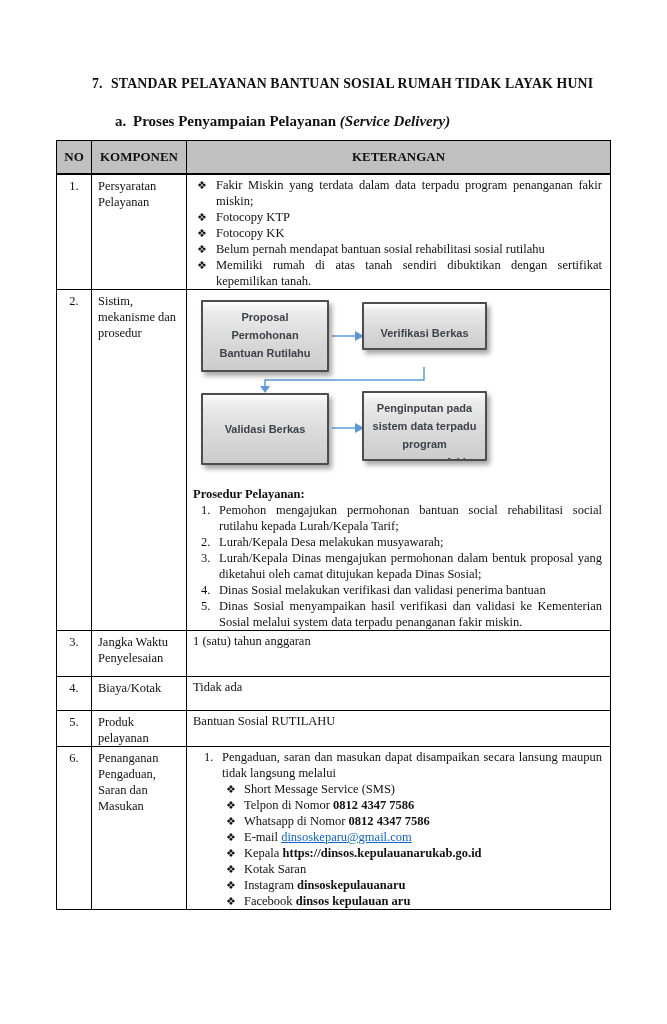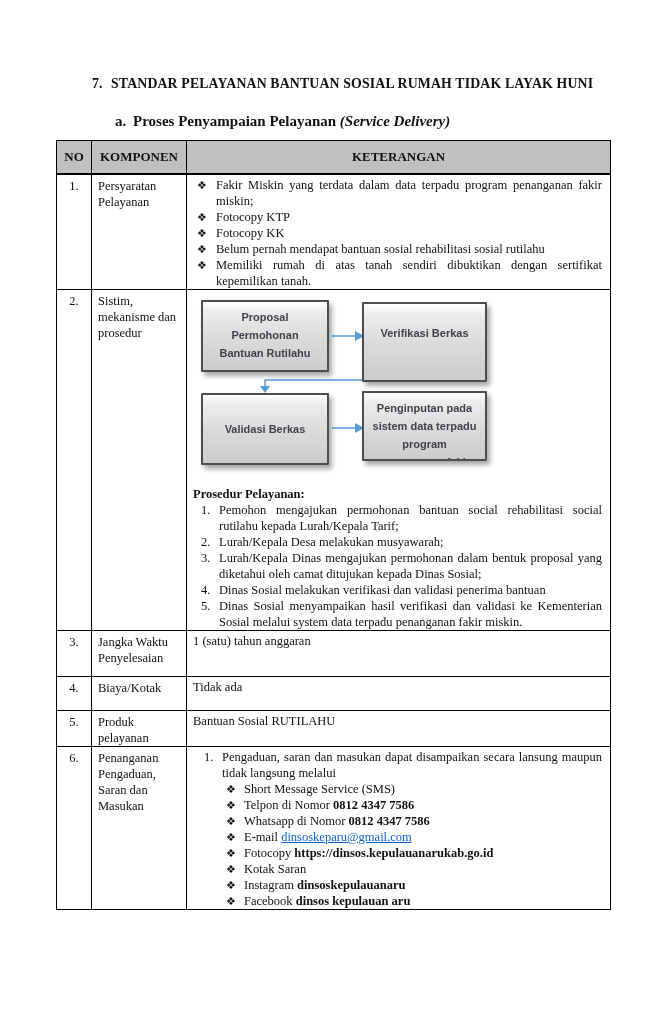--- a/index.html
+++ b/index.html
@@ -74,21 +74,21 @@
     font-size:11px;font-weight:600;
     color:var(--box_text,#3e434b);
     text-align:center;
     line-height:18px;
     overflow:hidden;
     display:block;
   }
   .fbox .inner{display:block;padding:4px 6px 0 6px;}
   .fbox.b1{left:8px;top:8px;width:128px;height:72px;}
   .fbox.b1 .inner{padding-top:6px;}
-  .fbox.b2{left:169px;top:10px;width:125px;height:80px;}
+  .fbox.b2{left:169px;top:10px;width:125px;height:48px;}
   .fbox.b2 .inner{padding-top:20px;}
   .fbox.b3{left:8px;top:101px;width:128px;height:72px;}
   .fbox.b3 .inner{padding-top:25px;}
   .fbox.b4{left:169px;top:99px;width:125px;height:70px;}
   .fbox.b4 .inner{padding-top:6px;}
   .flow svg{position:absolute;left:0;top:0;pointer-events:none;}
 </style>
 </head>
 <body>
 
@@ -189,21 +189,21 @@
 
       <tr style="height:161px;">
         <td class="no">6.</td>
         <td class="komp">Penanganan Pengaduan, Saran dan Masukan</td>
         <td class="ket">
           <div class="intro"><span class="num">1.</span><span>Pengaduan, saran dan masukan dapat disampaikan secara lansung maupun tidak langsung melalui</span></div>
           <div class="chan"><span class="mark">❖</span><span>Short Message Service (SMS)</span><b></b></div>
           <div class="chan"><span class="mark">❖</span><span>Telpon di Nomor </span><b>0812 4347 7586</b></div>
           <div class="chan"><span class="mark">❖</span><span>Whatsapp di Nomor </span><b>0812 4347 7586</b></div>
           <div class="chan"><span class="mark">❖</span><span>E-mail </span><a class="maillink">dinsoskeparu@gmail.com</a></div>
-          <div class="chan"><span class="mark">❖</span><span>Fotocopy </span><b>https://dinsos.kepulauanarukab.go.id</b></div>
+          <div class="chan"><span class="mark">❖</span><span>Kepala </span><b>https://dinsos.kepulauanarukab.go.id</b></div>
           <div class="chan"><span class="mark">❖</span><span>Kotak Saran</span><b></b></div>
           <div class="chan"><span class="mark">❖</span><span>Instagram </span><b>dinsoskepulauanaru</b></div>
           <div class="chan"><span class="mark">❖</span><span>Facebook </span><b>dinsos kepulauan aru</b></div>
         </td>
       </tr>
 
     </tbody>
   </table>
 </div>
 

